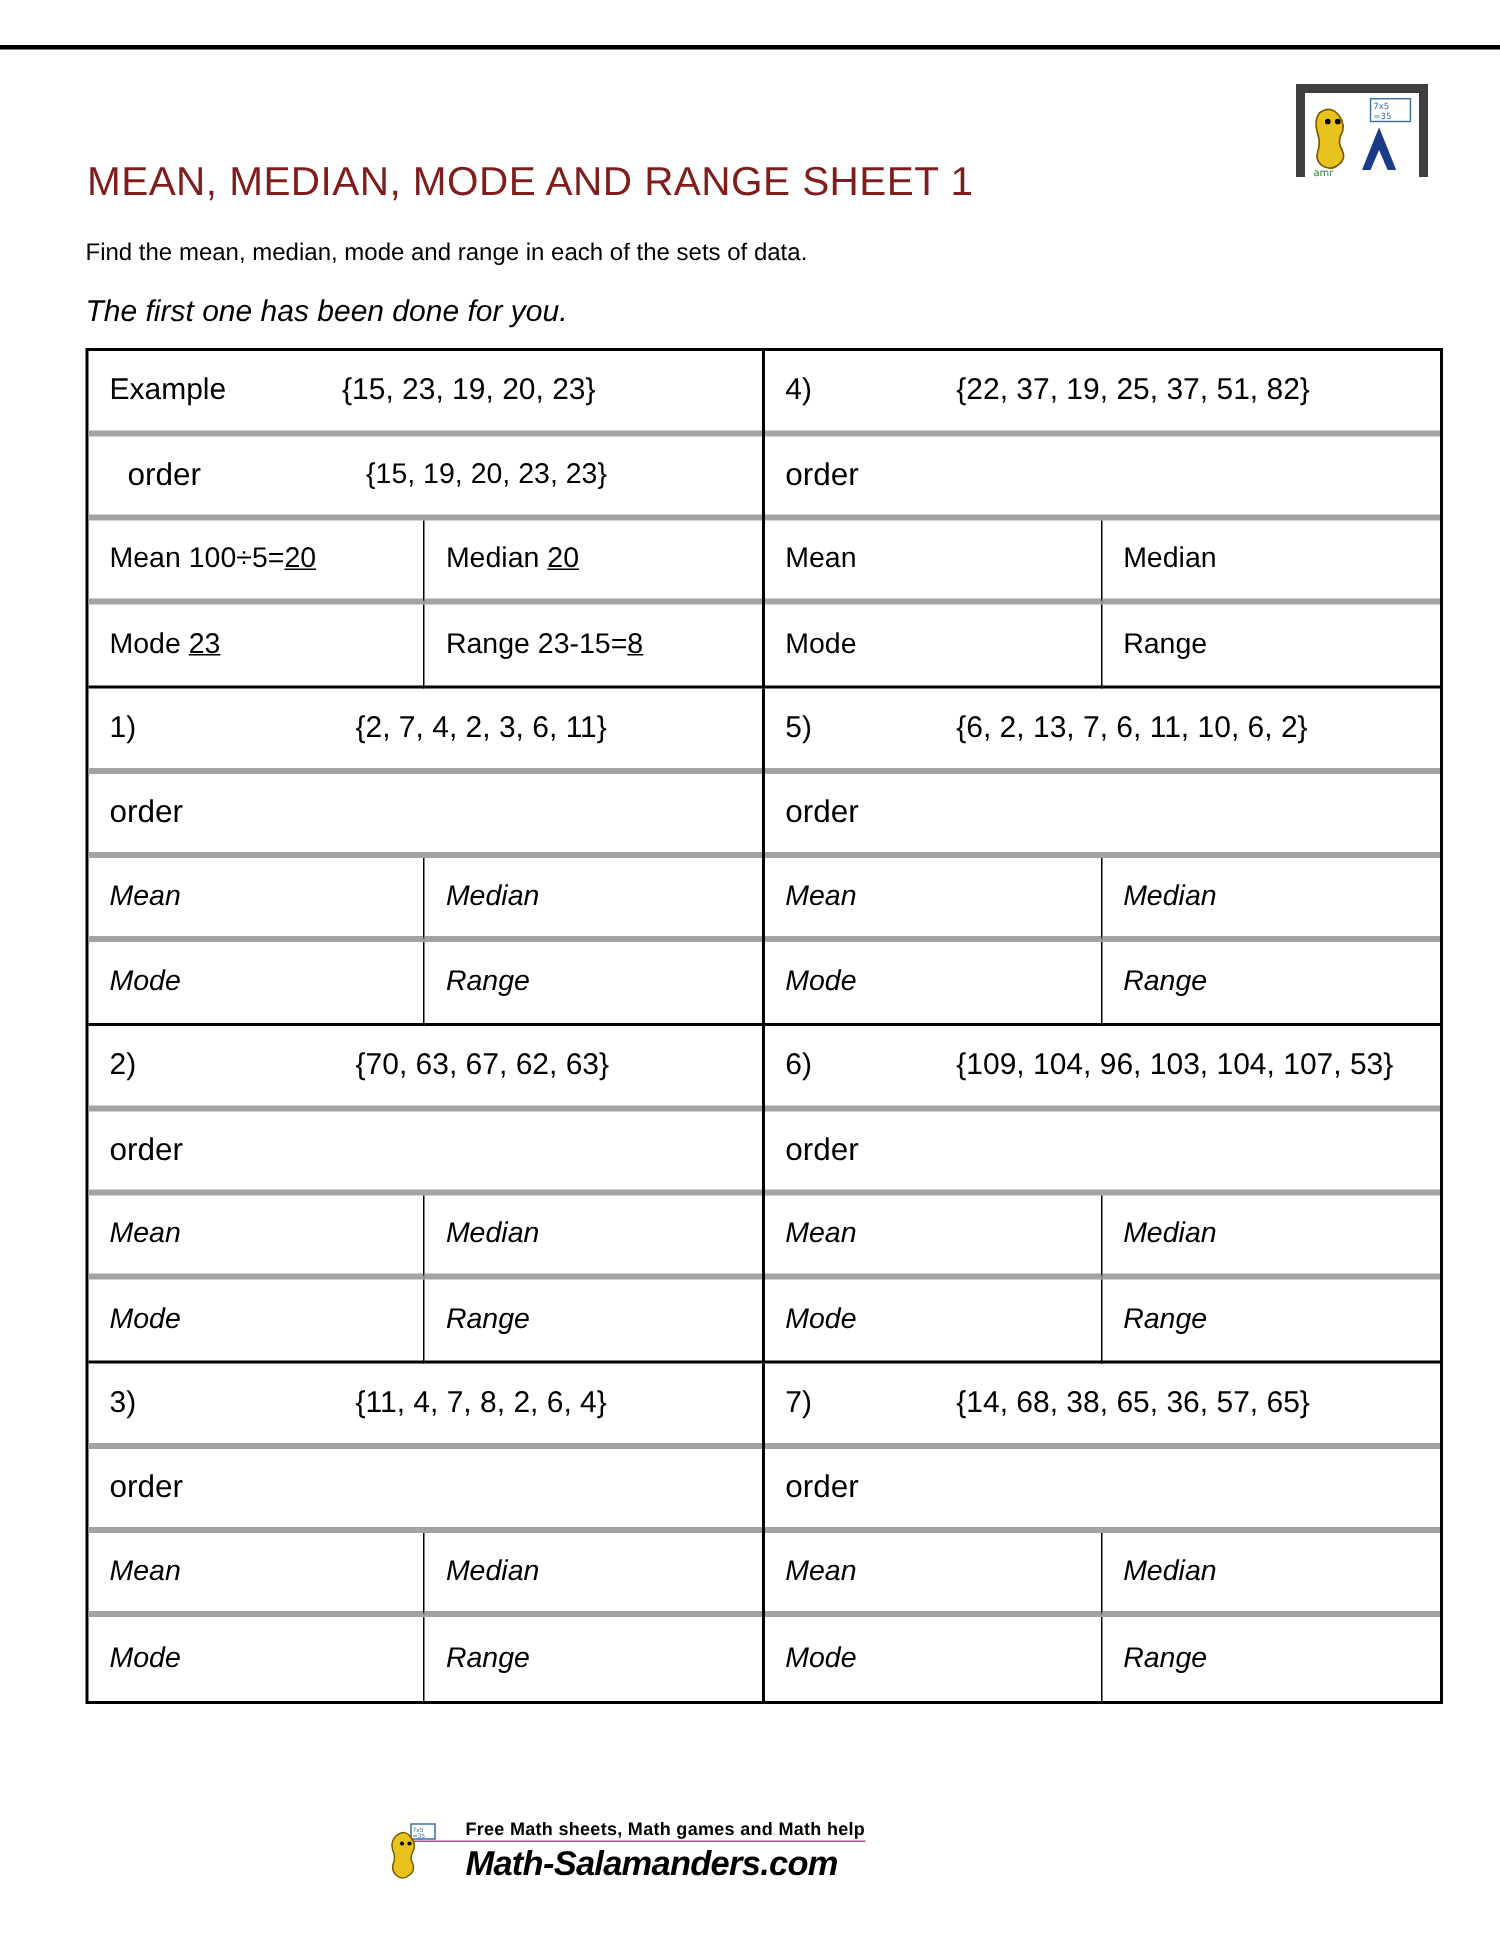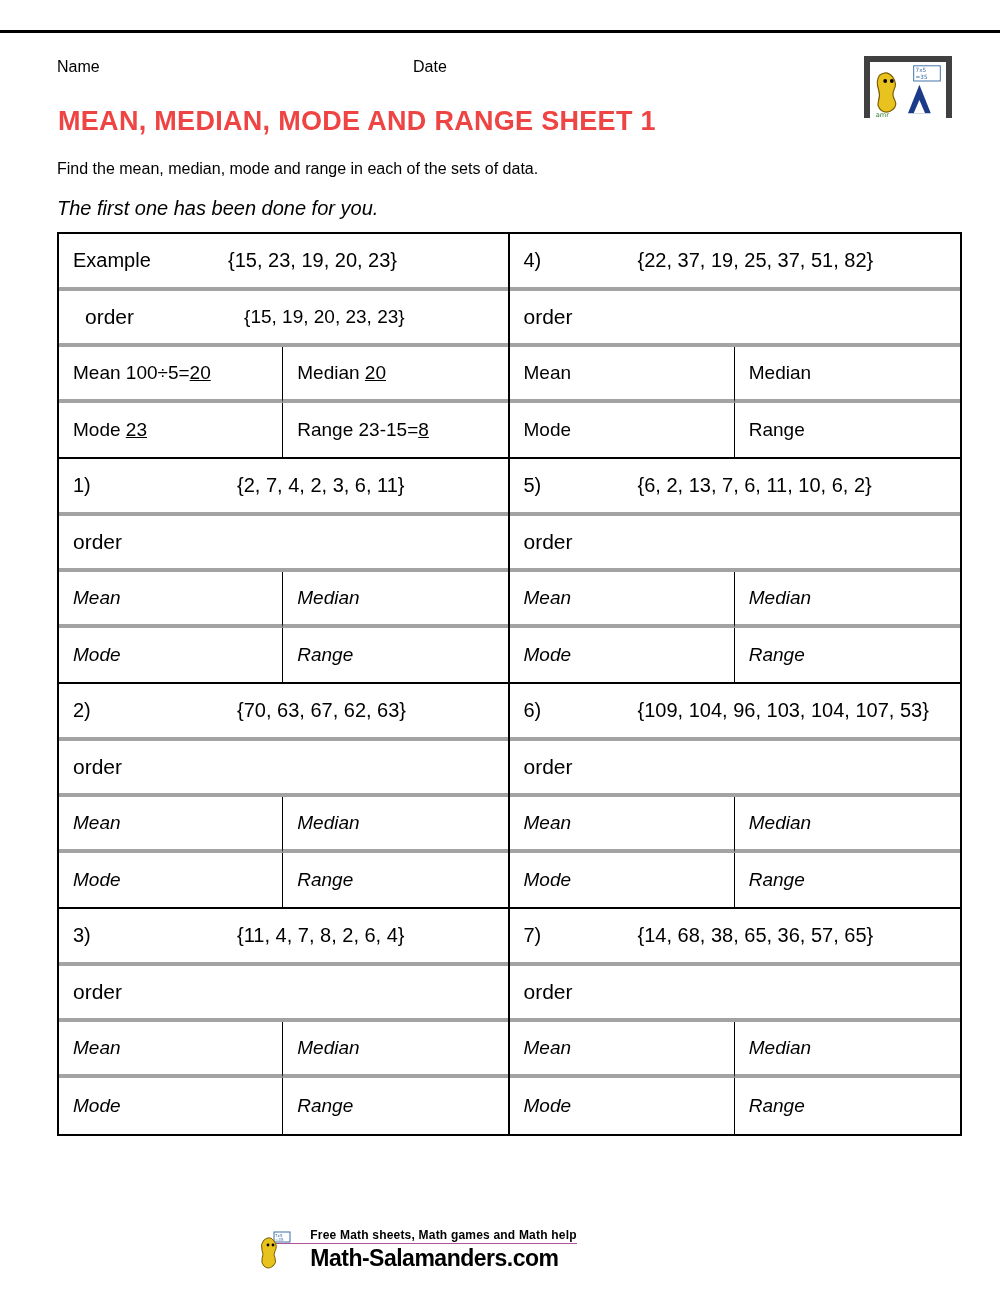--- a/index.html
+++ b/index.html
@@ -62,23 +62,23 @@
   }
   .logo-inner {
     position: absolute;
     inset: 0;
   }
   .title {
     position: absolute;
     top: 106px;
     left: 58px;
     font-size: 27px;
-    color: #ef4444;
+    color: #7f1d1d;
     letter-spacing: 0.3px;
-    font-weight: bold;
+    font-weight: normal;
   }
   .instr1 {
     position: absolute;
     top: 160px;
     left: 57px;
     font-size: 16px;
   }
   .instr2 {
     position: absolute;
     top: 197px;
@@ -174,21 +174,20 @@
   .q4-data {
     padding-left: 80px;
   }
   
   .footer {
     position: absolute;
     top: 1212px;
     left: 0;
     width: 839px;
     text-align: center;
-    margin-top: 16px;
   }
   .footer-wrap {
     display: inline-block;
     position: relative;
   }
   .footer-logo {
     position: absolute;
     left: -2px;
     top: 2px;
     width: 44px;
@@ -203,33 +202,30 @@
   }
   .footer-line2 {
     font-size: 23px;
     font-weight: bold;
     letter-spacing: -0.5px;
     padding-left: 48px;
     text-align: left;
     border-top: 1px solid #b0539a;
     margin-top: 1px;
     padding-top: 1px;
+    font-style: italic;
   }
 </style>
 </head>
 <body>
 
 <div class="page">
 
   <div class="top-rule"></div>
 
-  <div class="hdr">
-    <div class="hdr-name">Name</div>
-    <div class="hdr-date">Date</div>
-  </div>
 
   <div class="logo">
     <svg class="logo-inner" viewBox="0 0 80 62" xmlns="http://www.w3.org/2000/svg">
       <rect x="0" y="0" width="80" height="62" fill="#ffffff"></rect>
       <rect x="46" y="4" width="28" height="16" fill="#ffffff" stroke="#3c6ea5" stroke-width="1"></rect>
       <text x="48" y="11" font-family="DejaVu Sans, sans-serif" font-size="6" fill="#3c6ea5">7x5</text>
       <text x="48" y="18" font-family="DejaVu Sans, sans-serif" font-size="6" fill="#3c6ea5">=35</text>
       <path d="M40 54 L52 24 L64 54 Z" fill="#1b3a87"></path>
       <path d="M46 54 L52 40 L58 54 Z" fill="#ffffff"></path>
       <path d="M10 14 q8 -6 14 2 q5 7 1 14 q-2 5 1 10 q3 6 -2 10 q-6 5 -12 1 q-5 -4 -3 -10 q2 -6 0 -12 q-3 -9 1 -15 z" fill="#e8c21f" stroke="#7a5c00" stroke-width="1.2"></path>

